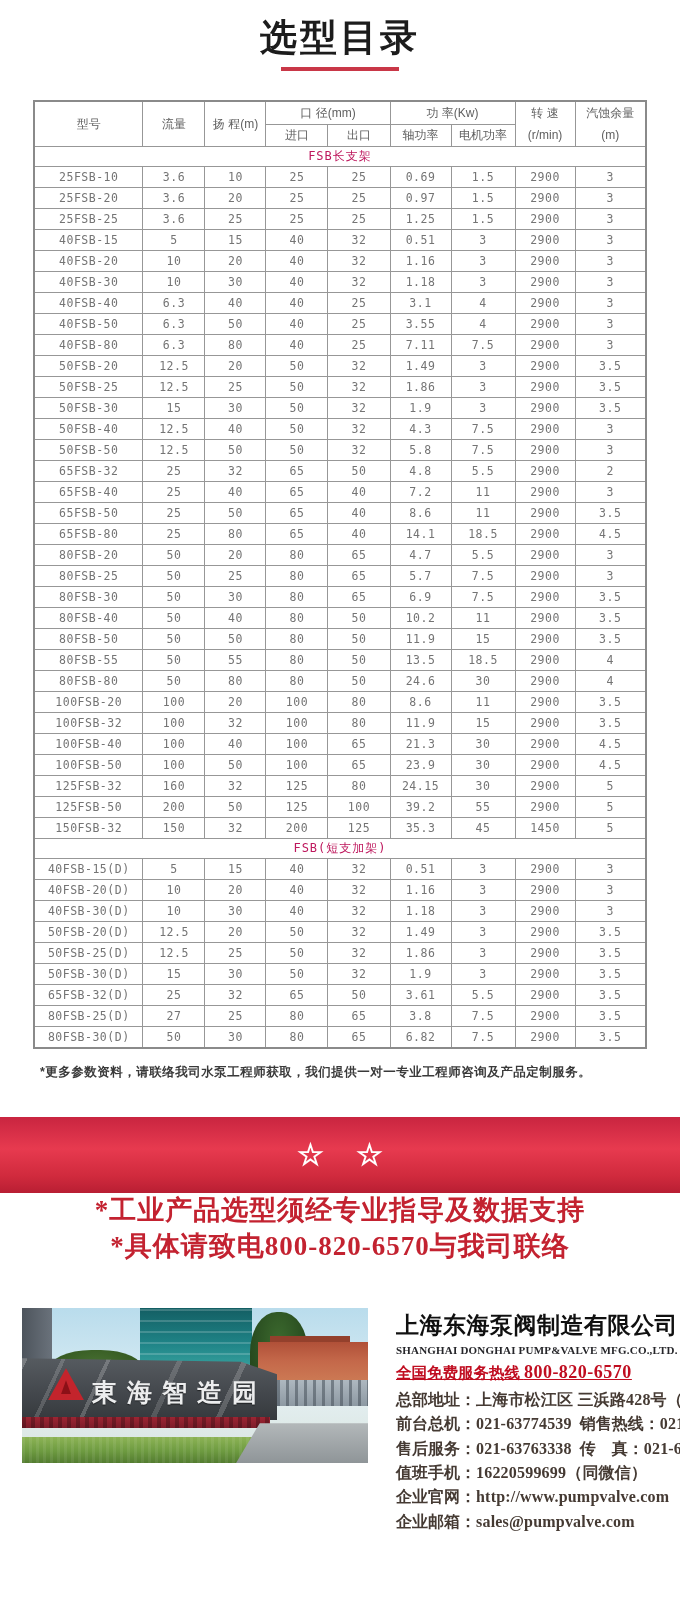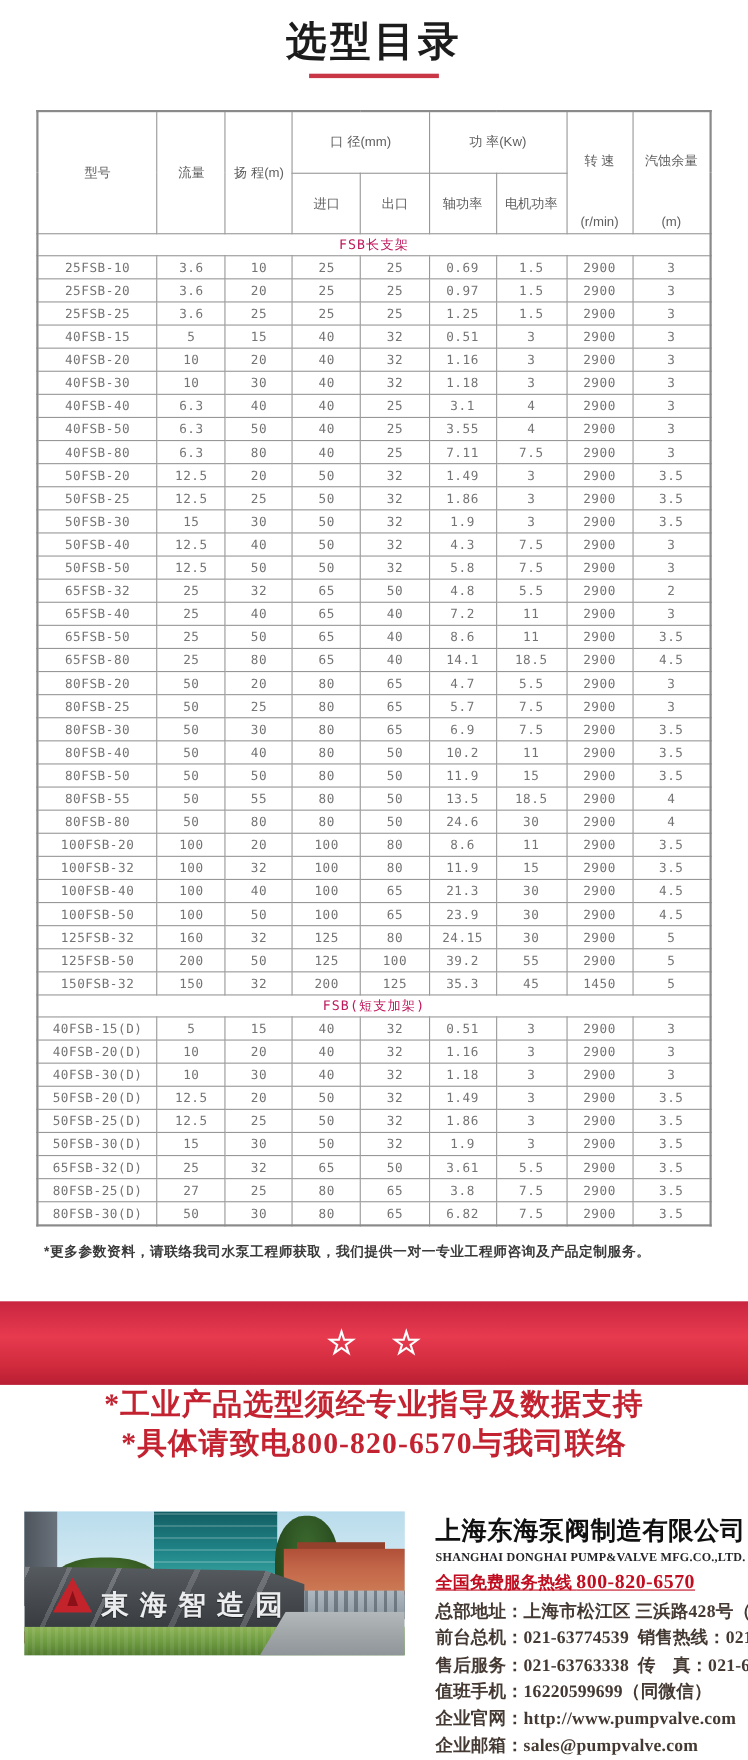--- a/index.html
+++ b/index.html
@@ -23,21 +23,21 @@
     width:612px; margin:29px auto 0; border-collapse:collapse;
     table-layout:fixed; text-align:center; color:#6e6e6e;
     font-size:12px;
   }
   table.spec th, table.spec td {
     border:1px solid #979797; height:21px; padding:0 1px;
     font-weight:normal; overflow:hidden; white-space:nowrap;
   }
   table.spec { border:2px solid #8a8a8a; }
   thead th { color:#5f5f5f; }
-  .two-line div { line-height:22px;margin-top:33px; }
+  .two-line div { line-height:22px; }
   tbody td {
     font-family:"DejaVu Sans Mono","Liberation Sans",sans-serif;
     color:#747474; letter-spacing:0.5px; font-size:11.5px;
   }
   tr.section-row td {
     font-family:"DejaVu Sans Mono","Liberation Sans",sans-serif;
     color:#be185d; font-size:12px; letter-spacing:1px; height:20px;
   }
   
   .note {
@@ -58,21 +58,21 @@
   
   .slogans {
     text-align:center;
     font-family:"Liberation Serif", serif; font-weight:bold;
     color:#c32230; font-size:27px; line-height:1.32; letter-spacing:1px;
   }
   
   .footer { margin:44px 18px 0 22px; display:flex; }
   
   .photo {
-    width:346px; height:131px; position:relative; overflow:hidden; flex:none;
+    width:346px; height:155px; position:relative; overflow:hidden; flex:none;
     background:linear-gradient(180deg,#b9dcec 0%, #cfe7f1 35%, #e3eef0 60%, #d8e4de 100%);
   }
   .bldg-left { position:absolute; left:0; top:0; width:30px; height:86px;
     background:linear-gradient(90deg,#4d545c,#6a727b); }
   .glass-building { position:absolute; left:118px; top:0; width:112px; height:80px;
     background:
       repeating-linear-gradient(0deg, rgba(255,255,255,0.18) 0 2px, rgba(0,0,0,0) 2px 11px),
       linear-gradient(180deg,#135e63 0%, #1f8487 45%, #3aa5a1 80%, #66bcb4 100%);
   }
   .tree-right { position:absolute; left:228px; top:4px; width:58px; height:88px;

